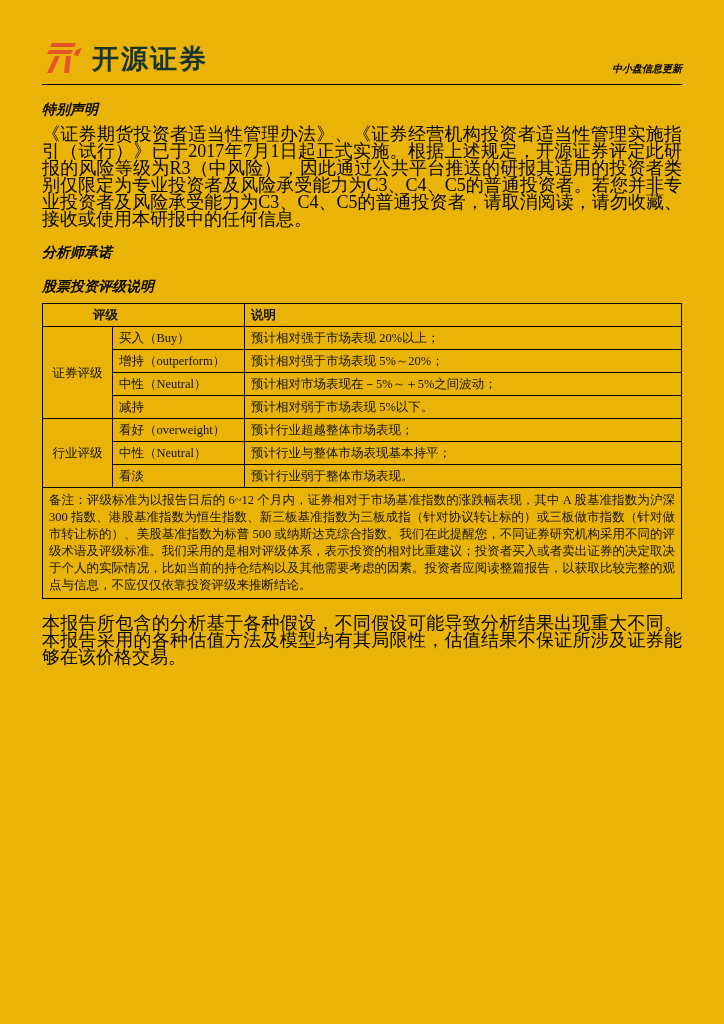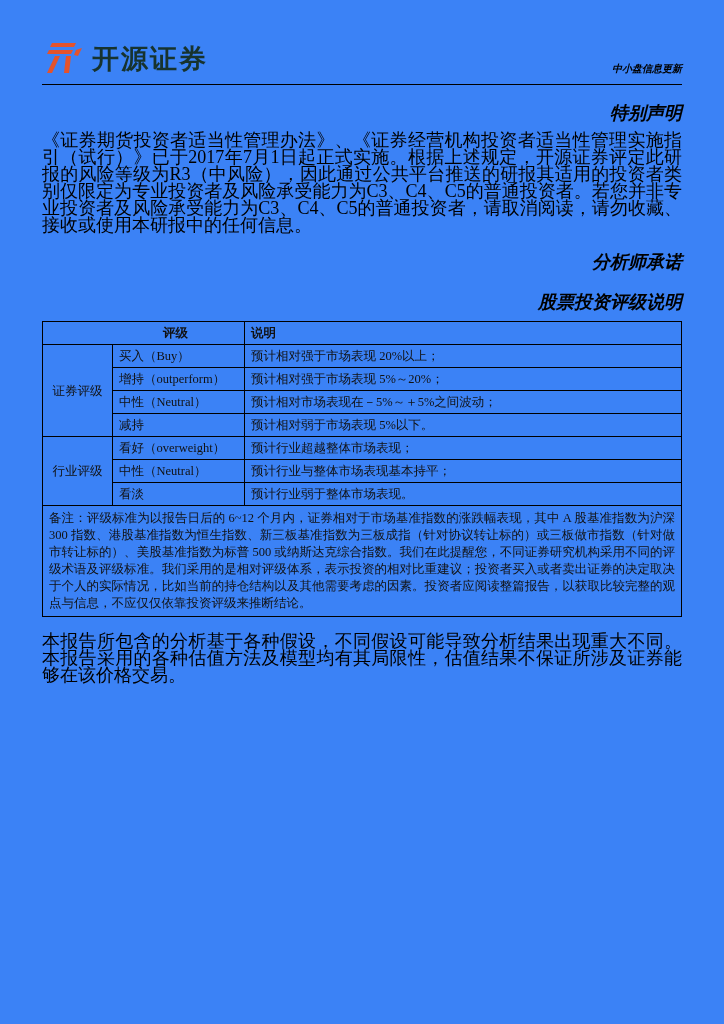--- a/index.html
+++ b/index.html
@@ -5,21 +5,21 @@
   * { margin: 0; padding: 0; box-sizing: border-box; }
   html, body { background: #ffffff; }
   body {
     font-family: "Liberation Serif", "DejaVu Serif", serif;
     color: #111111;
   }
   .page {
     position: relative;
     width: 724px;
     height: 1024px;
-    background: #3b82f6;
+    background: #eab308;
     margin: 0 auto;
     padding: 26px 42px 0 42px;
     overflow: hidden;
   }
   
   .header {
     display: flex;
     justify-content: space-between;
     align-items: flex-end;
     height: 52px;
@@ -44,26 +44,25 @@
     padding-bottom: 2px;
   }
   .header-rule {
     border: none;
     border-top: 1.6px solid #000000;
     margin-top: 6px;
   }
   
   .section { margin-top: 16px; }
   .section-title {
-    font-size: 18px;
+    font-size: 14px;
     font-weight: bold;
     font-style: italic;
     margin-bottom: 7px;
     color: #000000;
-    text-align: right;
   }
   .para {
     font-size: 18px;
     line-height: 17px;
     text-align: justify;
     color: #000000;
   }
   .para + .para { margin-top: 14px; }
   
   .rating-table {
@@ -74,21 +73,21 @@
   }
   .rating-table td {
     border: 1px solid #000000;
     padding: 3px 6px;
     vertical-align: middle;
     line-height: 16px;
   }
   .rating-table .col-group { width: 70px; }
   .rating-table .col-rating { width: 132px; }
   .rating-table .thead-cell { font-weight: bold; }
-  .rating-table .thead-rating { padding-left: 120px; }
+  .rating-table .thead-rating { padding-left: 50px; }
   .rating-table .group-cell {
     font-weight: normal;
     text-align: center;
     margin-left: 48px;
   }
   .rating-table .remark-cell {
     text-align: justify;
     line-height: 17px;
     padding: 4px 6px;
   }

